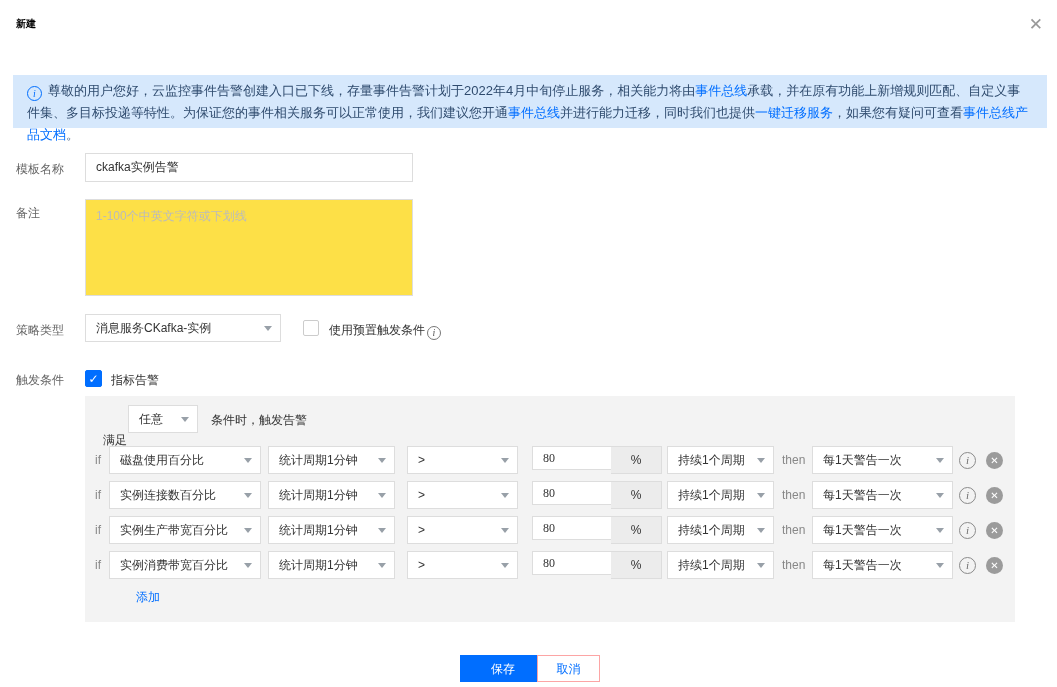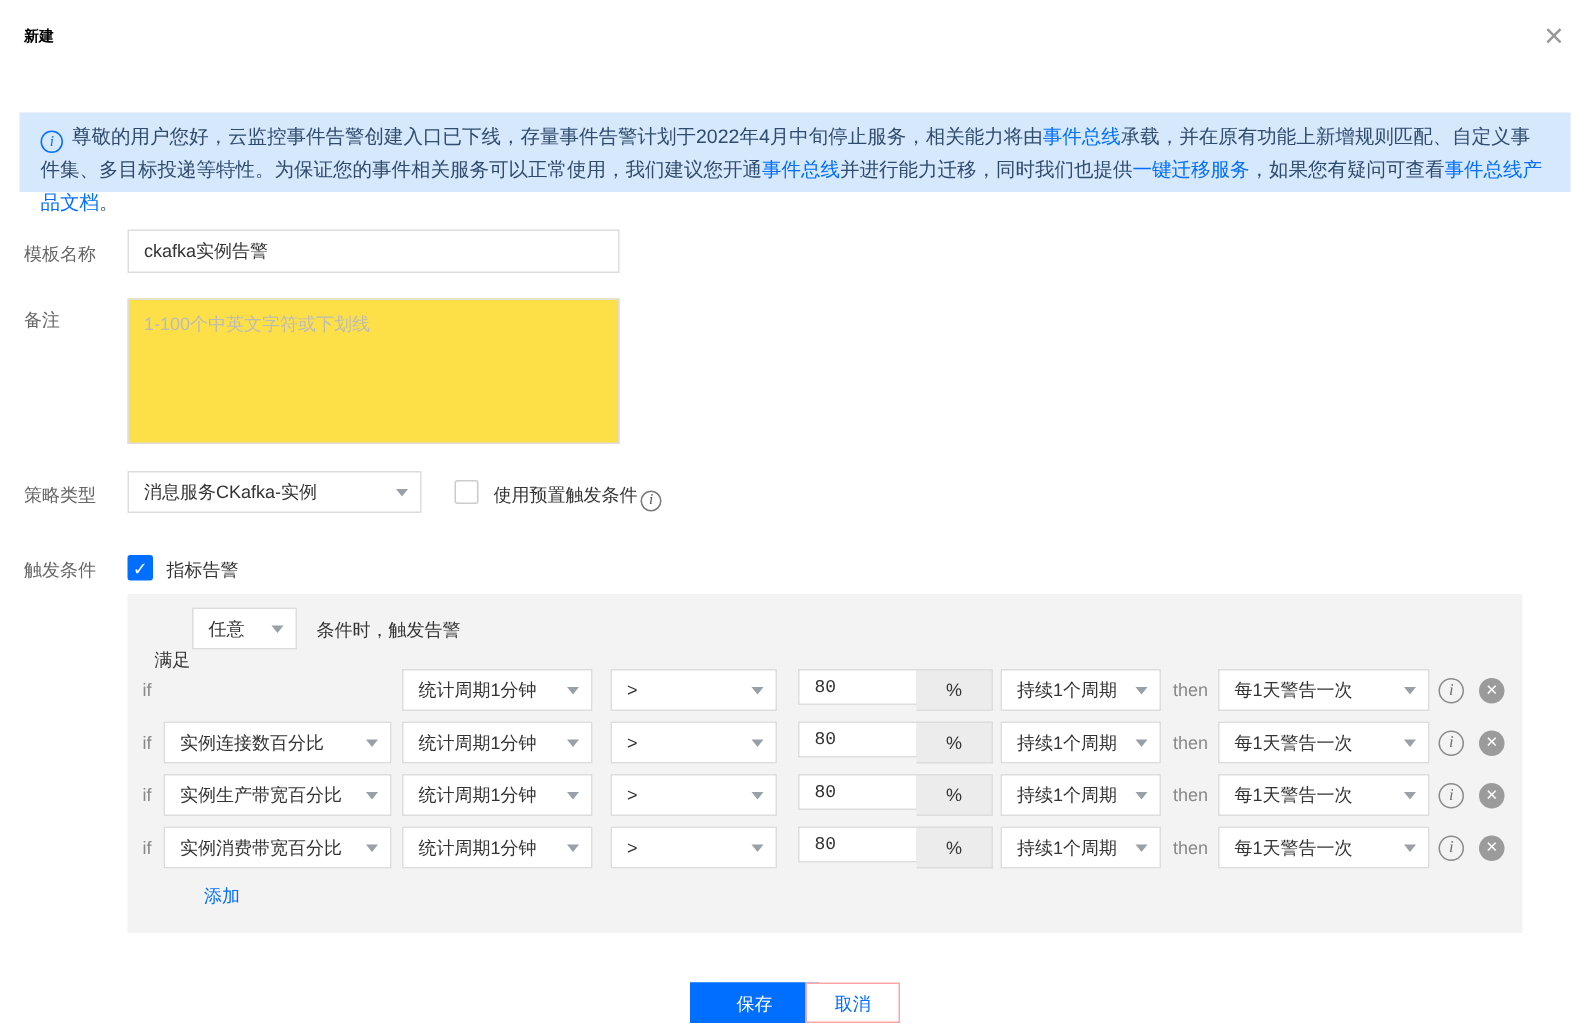--- a/index.html
+++ b/index.html
@@ -54,21 +54,21 @@
   .meet-suffix { left:126px; top:16px; font-size:12px; color:#333; }
 
   .rows-wrap { position:absolute; left:0; top:50px; right:0; }
   .cond-row { position:relative; height:28px; margin-bottom:7px; }
   .cond-row .if-lbl { position:absolute; left:10px; top:0; line-height:28px; font-size:12px; color:#888; }
   .sel-metric { left:24px; width:152px; }
   .sel-period { left:183px; width:127px; }
   .sel-comp   { left:322px; width:111px; }
   .val-input  { position:absolute; left:447px; width:80px; height:24px; border:1px solid #ddd;
     background:#fff; font-size:12px; color:#333; padding:0 10px; outline:none;
-    font-family:Liberation Mono, monospace; }
+    font-family:Liberation Serif, serif; }
   .unit-box { position:absolute; left:526px; width:51px; height:28px; background:#ececec;
     border:1px solid #ddd; border-left:none; font-size:12px; color:#333; text-align:center; line-height:26px; }
   .sel-dur  { left:582px; width:107px; }
   .then-lbl { position:absolute; left:697px; top:0; line-height:28px; font-size:12px; color:#888; }
   .sel-freq { left:727px; width:141px; }
   .row-info { position:absolute; left:874px; top:6px; width:17px; height:17px; border:1.5px solid #8a8a8a;
     border-radius:50%; color:#6e6e6e; font-size:11px; line-height:14px; text-align:center;
     font-style:italic; font-family:"Liberation Serif",serif; cursor:pointer; }
   .row-del { position:absolute; left:901px; top:6px; width:17px; height:17px; background:#9b9b9b;
     border-radius:50%; color:#fff; font-size:10px; font-weight:bold; line-height:17px;
@@ -114,20 +114,23 @@
   <div class="abs meet-prefix">满足</div>
   <div class="sel meet-sel">
     <span>任意</span>
     <span class="caret"></span>
   </div>
   <div class="abs meet-suffix">条件时，触发告警</div>
 
   <div class="rows-wrap">
     <div class="cond-row">
       <span class="if-lbl">if</span>
+      <div class="sel sel-metric">
+        <span>磁盘使用百分比</span><span class="caret"></span>
+      </div>
       <div class="sel sel-period">
         <span>统计周期1分钟</span><span class="caret"></span>
       </div>
       <div class="sel sel-comp">
         <span>&gt;</span><span class="caret"></span>
       </div>
       <input class="val-input" value="80" style="">
       <div class="unit-box">%</div>
       <div class="sel sel-dur">
         <span>持续1个周期</span><span class="caret"></span>

